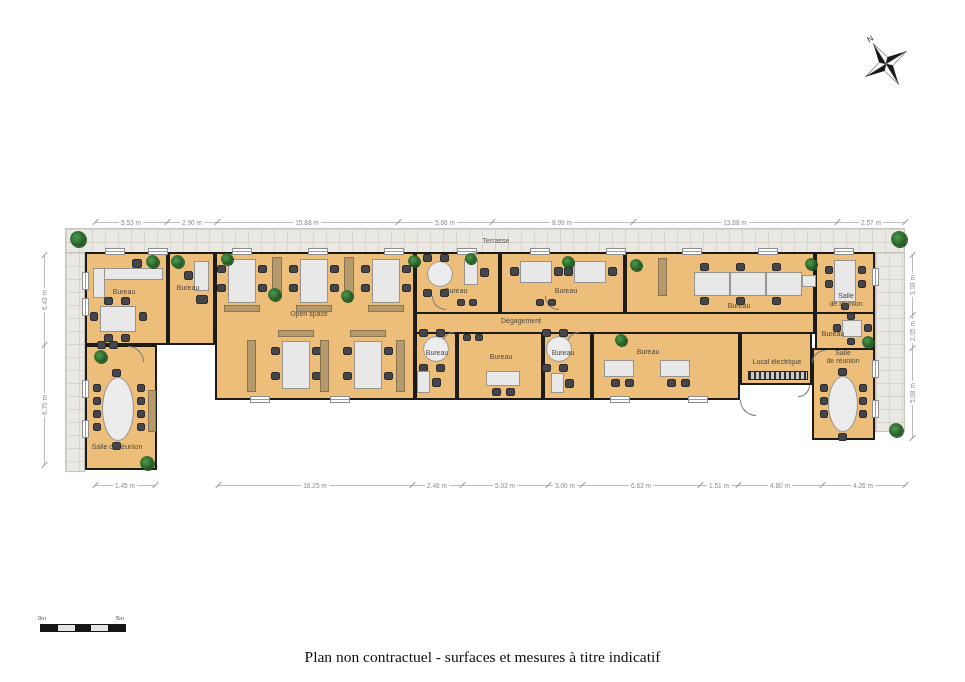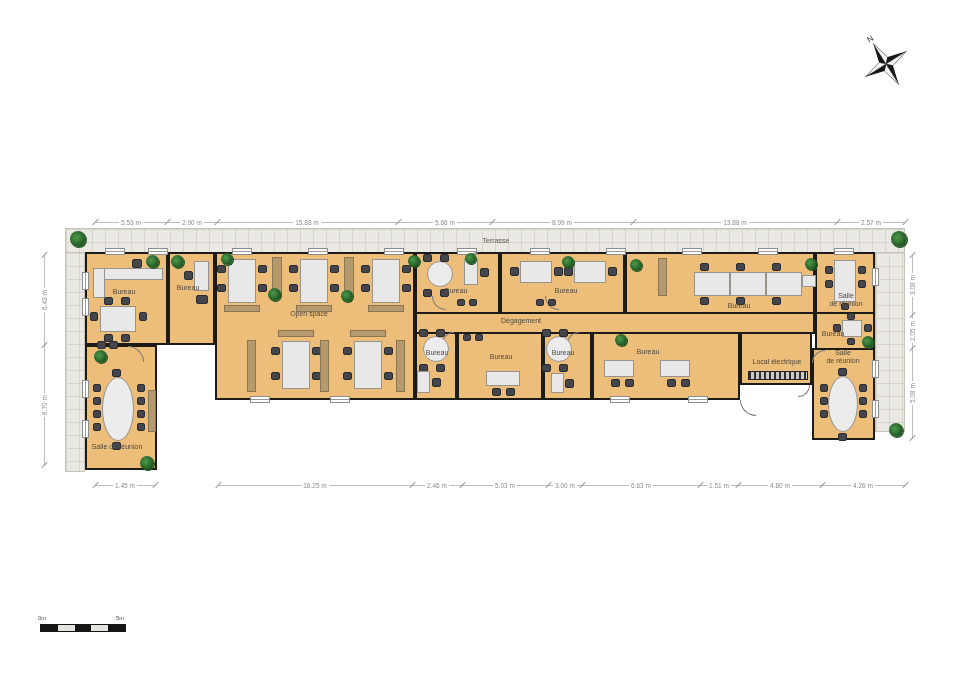--- a/index.html
+++ b/index.html
@@ -352,15 +352,16 @@
   <div class="scalebar">
     <div class="seg" style="background:#151515"></div>
     <div class="seg" style="background:#e6e4e0"></div>
     <div class="seg" style="background:#151515"></div>
     <div class="seg" style="background:#e6e4e0"></div>
     <div class="seg" style="background:#151515"></div>
   </div>
   <div class="scale-label" style="left:38px">0m</div>
   <div class="scale-label" style="left:116px">5m</div>
 
+  <div class="caption">Plan non contractuel - surfaces et mesures à titre indicatif</div>
 
 
 </div>
 
 </body></html>

